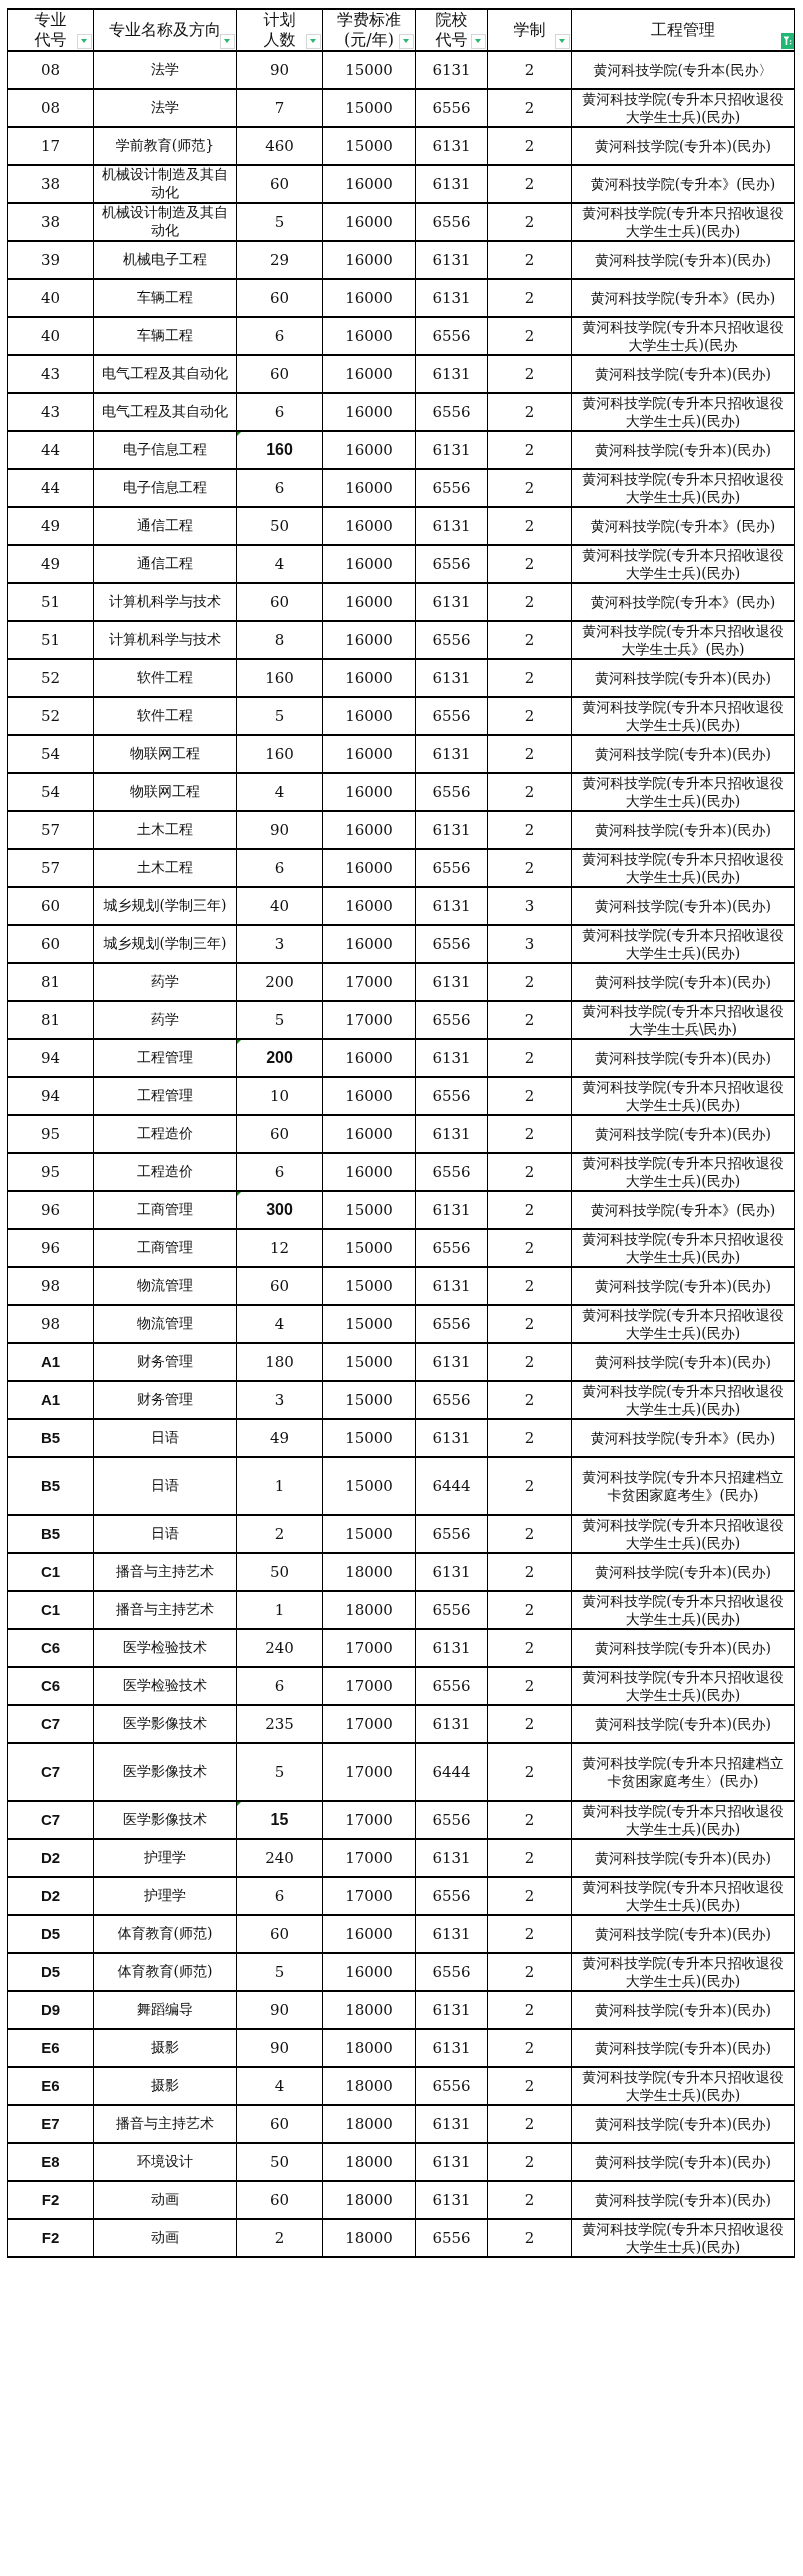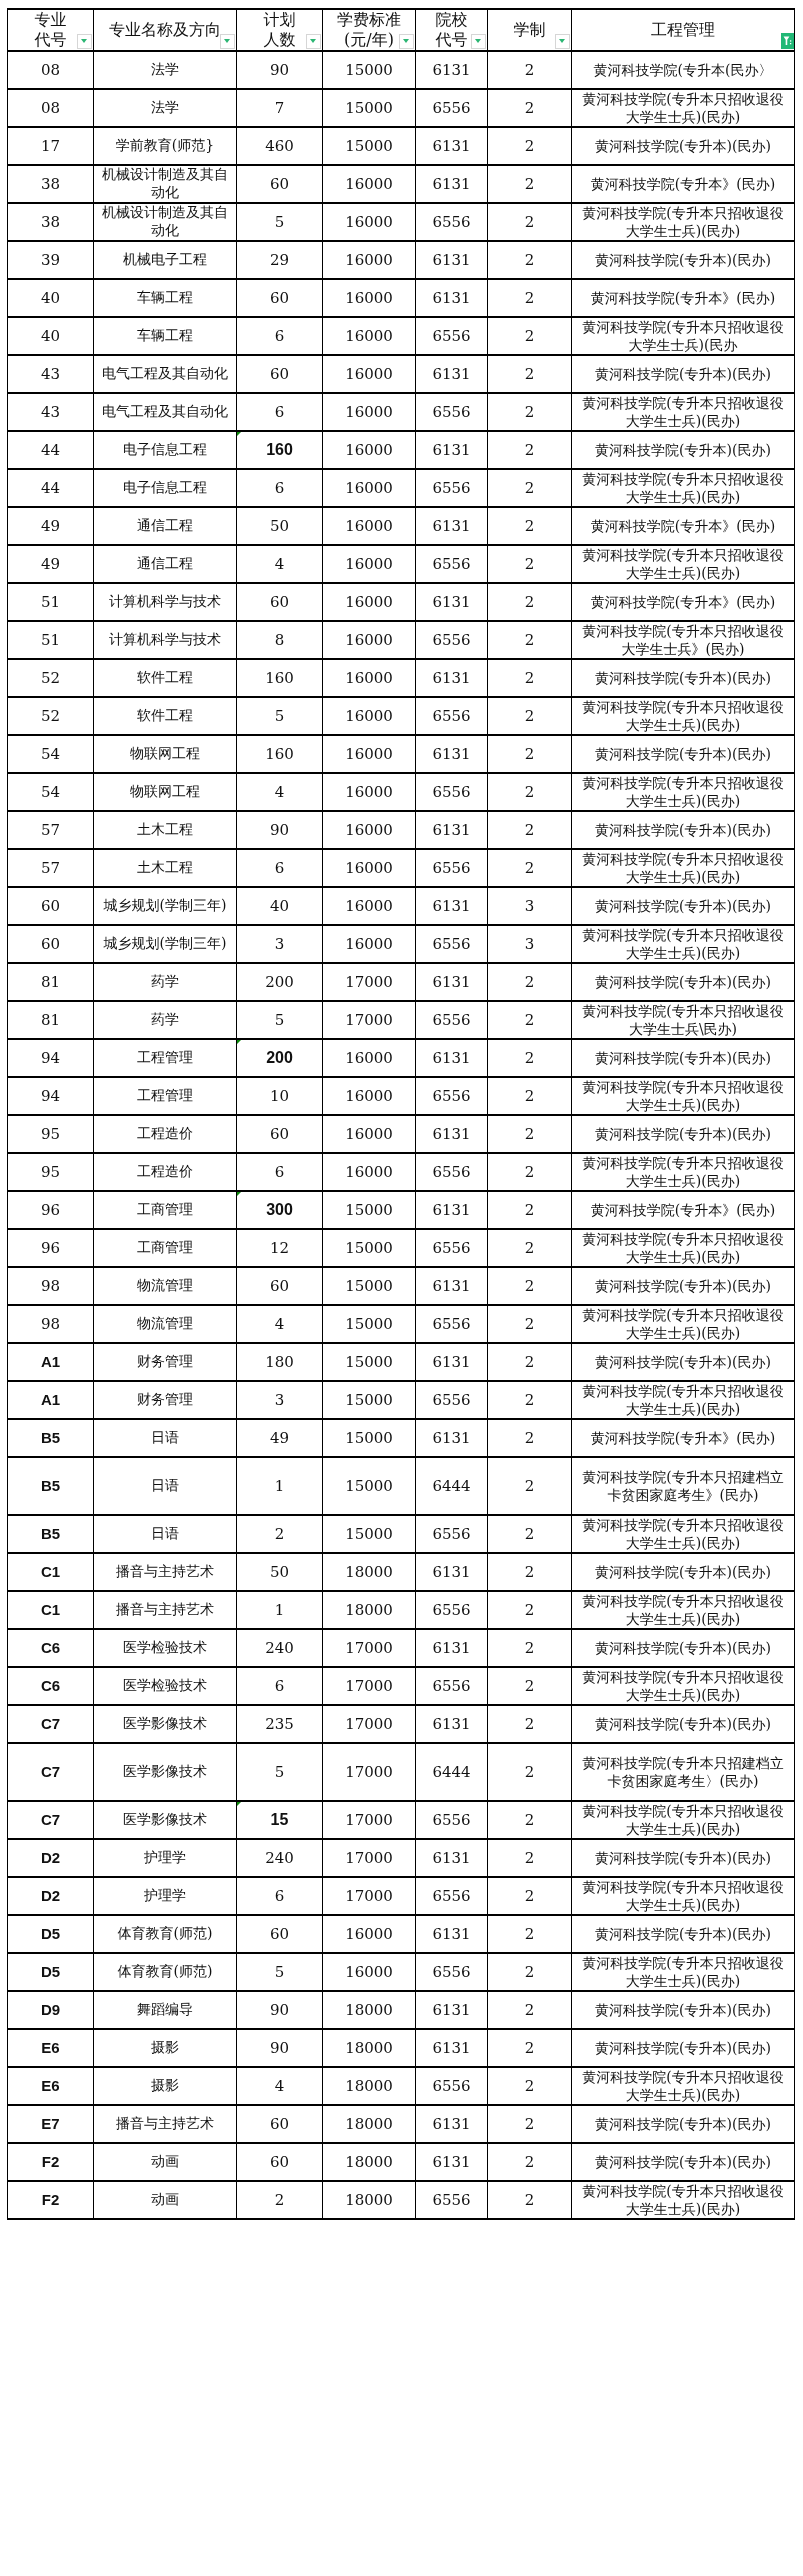--- a/index.html
+++ b/index.html
@@ -591,20 +591,29 @@
       <tr>
     <td class="c-code code-alpha"><span>E7</span></td>
     <td class="major"><span>播音与主持艺术</span></td>
     <td class="c-plan"><span>60</span></td>
     <td><span>18000</span></td>
     <td><span>6131</span></td>
     <td><span>2</span></td>
     <td class="school"><span>黄河科技学院(专升本)(民办)</span></td>
   </tr>
       <tr>
+    <td class="c-code code-alpha"><span>E8</span></td>
+    <td class="major"><span>环境设计</span></td>
+    <td class="c-plan"><span>50</span></td>
+    <td><span>18000</span></td>
+    <td><span>6131</span></td>
+    <td><span>2</span></td>
+    <td class="school"><span>黄河科技学院(专升本)(民办)</span></td>
+  </tr>
+      <tr>
     <td class="c-code code-alpha"><span>F2</span></td>
     <td class="major"><span>动画</span></td>
     <td class="c-plan"><span>60</span></td>
     <td><span>18000</span></td>
     <td><span>6131</span></td>
     <td><span>2</span></td>
     <td class="school"><span>黄河科技学院(专升本)(民办)</span></td>
   </tr>
       <tr>
     <td class="c-code code-alpha"><span>F2</span></td>

